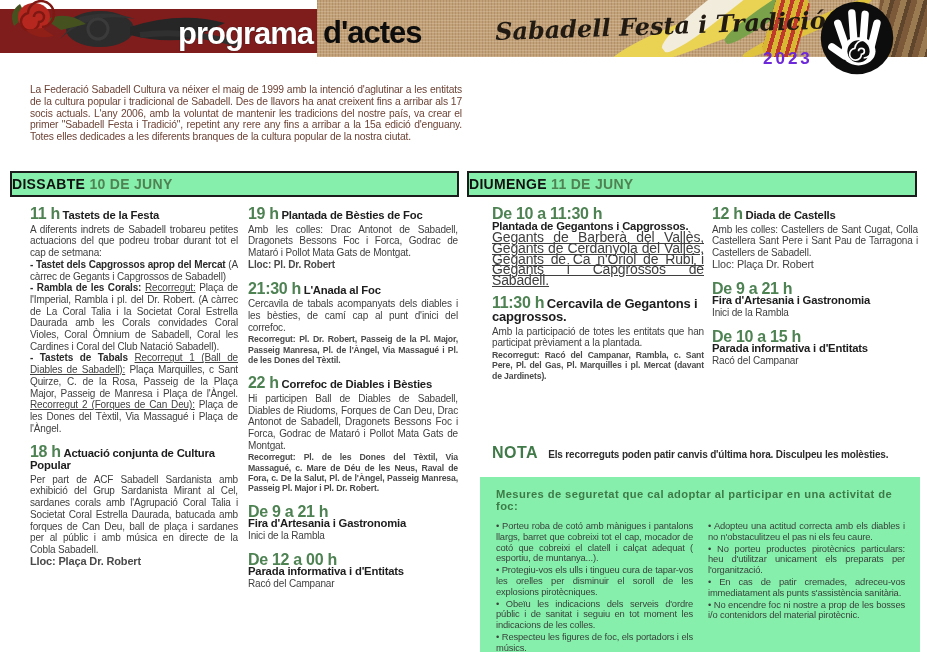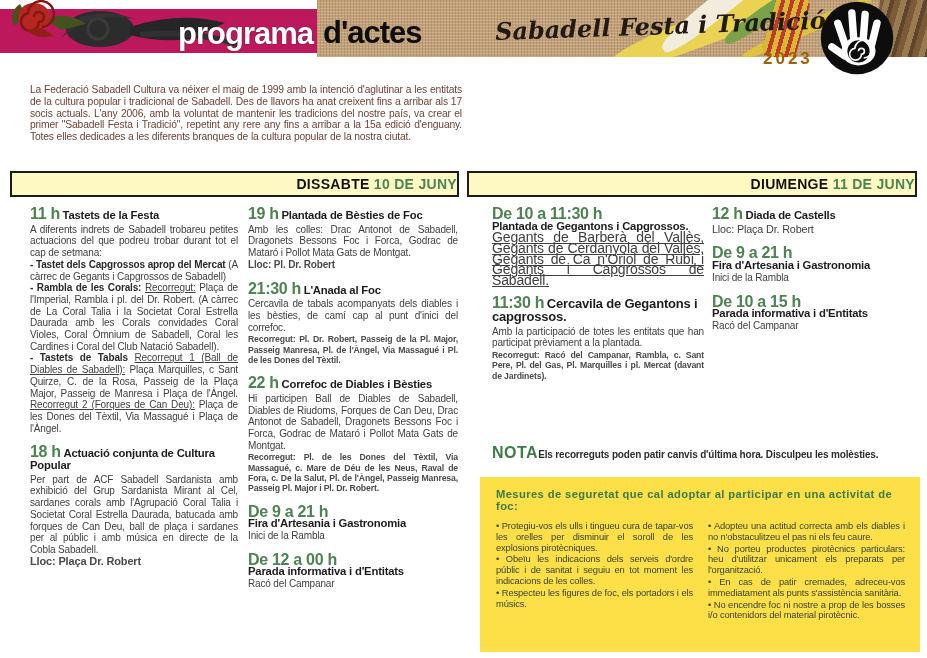--- a/index.html
+++ b/index.html
@@ -20,50 +20,50 @@
   }
   .ribbon { position:absolute; border-radius:45% 35% 45% 35%; }
   .r1 { left:288px; top:12px; width:215px; height:30px; background:#ead253; transform:rotate(-20deg); }
   .r2 { left:330px; top:-8px; width:150px; height:22px; background:#f2ecdc; transform:rotate(-38deg); }
   .r3 { left:398px; top:0px;  width:120px; height:16px; background:#79a24b; transform:rotate(-34deg); }
   .r4 { left:420px; top:22px; width:140px; height:12px; background:#dfc23e; transform:rotate(-24deg); }
   .r5 { left:452px; top:-6px; width:34px; height:66px; transform:rotate(16deg); border-radius:8px;
         background:repeating-linear-gradient(90deg,#d8b832 0 5px,#bf3a2a 5px 9px); }
   .wood { left:560px; top:-8px; width:55px; height:75px; transform:rotate(6deg); border-radius:4px;
         background:repeating-linear-gradient(100deg,#7c5a39 0 6px,#9a7a50 6px 12px,#5f452b 12px 16px); }
-  .blackbar { position:absolute; left:0; top:9px; width:317px; height:44px; background:#be185d; }
+  .blackbar { position:absolute; left:0; top:9px; width:317px; height:44px; background:#7f1d1d; }
   .bar-rose { position:absolute; left:40px; top:0px; }
   .programa {
     position:absolute; right:4px; bottom:1px; color:#ffffff; font-weight:bold;
     font-size:31px; letter-spacing:-1px; text-shadow:0 0 1px #000;
   }
   .dactes {
     position:absolute; left:323px; top:15px; color:#0d0d0d; font-weight:bold;
     font-size:31px; letter-spacing:-1px;
   }
   .script-title {
     position:absolute; left:495px; top:12px; width:290px; text-align:center;
     font-family:"DejaVu Serif", serif; font-style:italic; font-weight:bold;
     font-size:24px; color:#201a12; transform:rotate(-2deg); letter-spacing:0px;
     white-space:nowrap;
   }
-  .year { position:absolute; left:763px; top:49px; color:#a16207; font-weight:bold;
+  .year { position:absolute; left:763px; top:49px; color:#6d28d9; font-weight:bold;
     font-size:17px; letter-spacing:3px; }
   .logo-circle { position:absolute; left:820px; top:1px; width:74px; height:74px; }
   .red-rose { position:absolute; left:6px; top:0; }
   
   .intro {
     position:absolute; left:30px; top:84px; width:432px;
     color:#6d4336; font-size:10.3px; line-height:11.8px; text-align:justify;
   }
   
   .panel-head {
-    position:absolute; top:171px; height:26px; background:#fef9c3;
+    position:absolute; top:171px; height:26px; background:#86efac;
     border:2px solid #1c1c1c; font-weight:bold; font-size:14px;
-    line-height:22px; letter-spacing:0.3px; color:#111;text-align:right;
+    line-height:22px; letter-spacing:0.3px; color:#111;
   }
   .ph-left { left:10px; width:449px; }
   .ph-right { left:467px; width:450px; }
   .green { color:#4e8253; }
   
   .col { position:absolute; top:208px; font-size:10px; line-height:11.7px; color:#3f3f3f; }
   .c1 { left:30px;  width:208px; }
   .c2 { left:248px; width:210px; }
   .c3 { left:492px; width:212px; }
   .c4 { left:712px; width:206px; }
@@ -75,26 +75,26 @@
   .body-j { text-align:justify; }
   .item { text-align:justify; }
   .b { font-weight:bold; color:#2a2a2a; }
   .u { text-decoration:underline; }
   .lloc { font-weight:bold; color:#4a4a4a; }
   .lloc-lg { font-weight:bold; color:#4a4a4a; font-size:11px; }
   .rec { font-size:8.7px; line-height:10.3px; font-weight:bold; color:#4a4a4a; text-align:justify; margin-top:1px; }
   .small-body { font-size:14px; line-height:10.6px;text-decoration:underline; }
   
   .nota { position:absolute; left:492px; top:444px; width:426px; }
-  .nota .nlabel { color:#417a49; font-weight:bold; font-size:16px; letter-spacing:0.5px; margin-right:0; }
+  .nota .nlabel { color:#417a49; font-weight:bold; font-size:16px; letter-spacing:0.5px; margin-right:10px; }
   .nota .ntext { color:#2d2d2d; font-weight:bold; font-size:10px; }
   
   .safety {
     position:absolute; left:480px; top:477px; width:440px; height:175px;
-    background:#fde047; padding:11px 15px 20px 16px;
+    background:#86efac; padding:11px 15px 20px 16px;
   }
   .safety-title { color:#3e7a48; font-weight:bold; font-size:11.2px; letter-spacing:0.4px; margin-bottom:9px; }
   .safety-cols { display:flex; gap:15px; }
   .safety-col { width:50%; font-size:9.4px; line-height:10.8px; color:#39423a; text-align:justify; }
   .safety-col p { margin-bottom:1px; }
 </style>
 </head>
 <body>
 
 <div class="page">
@@ -227,20 +227,21 @@
       <div class="rec">Recorregut: Racó del Campanar, Rambla, c. Sant Pere, Pl. del Gas, Pl. Marquilles i pl. Mercat (davant de Jardinets).</div>
     </div>
   </div>
 
   <div class="col c4">
     <div class="ev">
       <div class="ev-head">
         <span class="time">12 h</span>
         <span class="etitle">Diada de Castells</span>
       </div>
+      <div class="body-j">Amb les colles: Castellers de Sant Cugat, Colla Castellera Sant Pere i Sant Pau de Tarragona i Castellers de Sabadell.</div>
       <div style="font-size:10.8px;">Lloc: Plaça Dr. Robert</div>
     </div>
     <div class="ev">
       <span class="time time-blk">De 9 a 21 h</span>
       <div class="etitle">Fira d'Artesania i Gastronomia</div>
       <div>Inici de la Rambla</div>
     </div>
     <div class="ev">
       <span class="time time-blk">De 10 a 15 h</span>
       <div class="etitle">Parada informativa i d'Entitats</div>
@@ -249,20 +250,21 @@
   </div>
 
   <div class="nota">
     <span class="nlabel">NOTA</span><span class="ntext">Els recorreguts poden patir canvis d'última hora. Disculpeu les molèsties.</span>
   </div>
 
   <div class="safety">
     <div class="safety-title">Mesures de seguretat que cal adoptar al participar en una activitat de foc:</div>
     <div class="safety-cols">
       <div class="safety-col">
+        <p>• Porteu roba de cotó amb mànigues i pantalons llargs, barret que cobreixi tot el cap, mocador de cotó que cobreixi el clatell i calçat adequat ( esportiu, de muntanya...).</p>
         <p>• Protegiu-vos els ulls i tingueu cura de tapar-vos les orelles per disminuir el soroll de les explosions pirotècniques.</p>
         <p>• Obeïu les indicacions dels serveis d'ordre públic i de sanitat i seguiu en tot moment les indicacions de les colles.</p>
         <p>• Respecteu les figures de foc, els portadors i els músics.</p>
       </div>
       <div class="safety-col">
         <p>• Adopteu una actitud correcta amb els diables i no n'obstaculitzeu el pas ni els feu caure.</p>
         <p>• No porteu productes pirotècnics particulars: heu d'utilitzar unicament els preparats per l'organització.</p>
         <p>• En cas de patir cremades, adreceu-vos immediatament als punts s'assistència sanitària.</p>
         <p>• No encendre foc ni nostre a prop de les bosses i/o contenidors del material pirotècnic.</p>
       </div>

